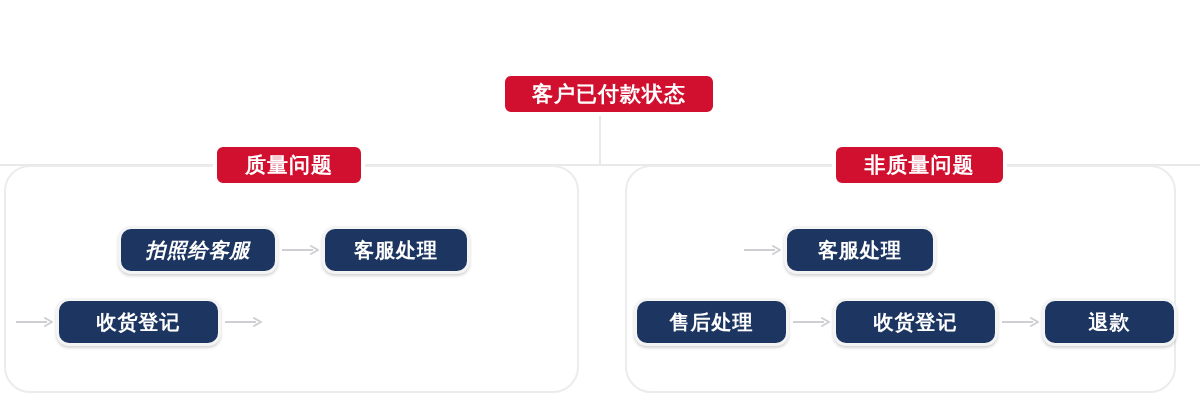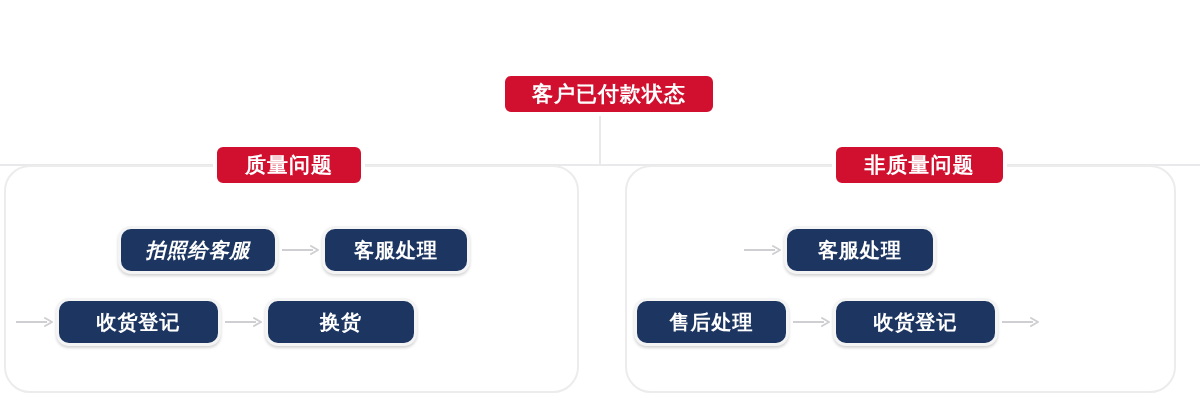--- a/index.html
+++ b/index.html
@@ -152,21 +152,20 @@
         <path d="M31 3 L38 7 L31 11" stroke="#cfcfd3" stroke-width="2" fill="none" stroke-linecap="round" stroke-linejoin="round"></path>
       </svg>
     </span>
     <div class="node w165">收货登记</div>
     <span class="arrow">
       <svg width="40" height="14" viewBox="0 0 40 14">
         <path d="M2 7 H33" stroke="#cfcfd3" stroke-width="2" fill="none"></path>
         <path d="M31 3 L38 7 L31 11" stroke="#cfcfd3" stroke-width="2" fill="none" stroke-linecap="round" stroke-linejoin="round"></path>
       </svg>
     </span>
-    <div class="node w152">换货</div>
   </div>
 
   <div class="row row-r1">
     <span class="arrow">
       <svg width="40" height="14" viewBox="0 0 40 14">
         <path d="M2 7 H33" stroke="#cfcfd3" stroke-width="2" fill="none"></path>
         <path d="M31 3 L38 7 L31 11" stroke="#cfcfd3" stroke-width="2" fill="none" stroke-linecap="round" stroke-linejoin="round"></path>
       </svg>
     </span>
     <div class="node w152">客服处理</div>
@@ -180,15 +179,16 @@
         <path d="M31 3 L38 7 L31 11" stroke="#cfcfd3" stroke-width="2" fill="none" stroke-linecap="round" stroke-linejoin="round"></path>
       </svg>
     </span>
     <div class="node w165">收货登记</div>
     <span class="arrow">
       <svg width="40" height="14" viewBox="0 0 40 14">
         <path d="M2 7 H33" stroke="#cfcfd3" stroke-width="2" fill="none"></path>
         <path d="M31 3 L38 7 L31 11" stroke="#cfcfd3" stroke-width="2" fill="none" stroke-linecap="round" stroke-linejoin="round"></path>
       </svg>
     </span>
+    <div class="node w135">退款</div>
   </div>
 
 </div>
 
 </body></html>

